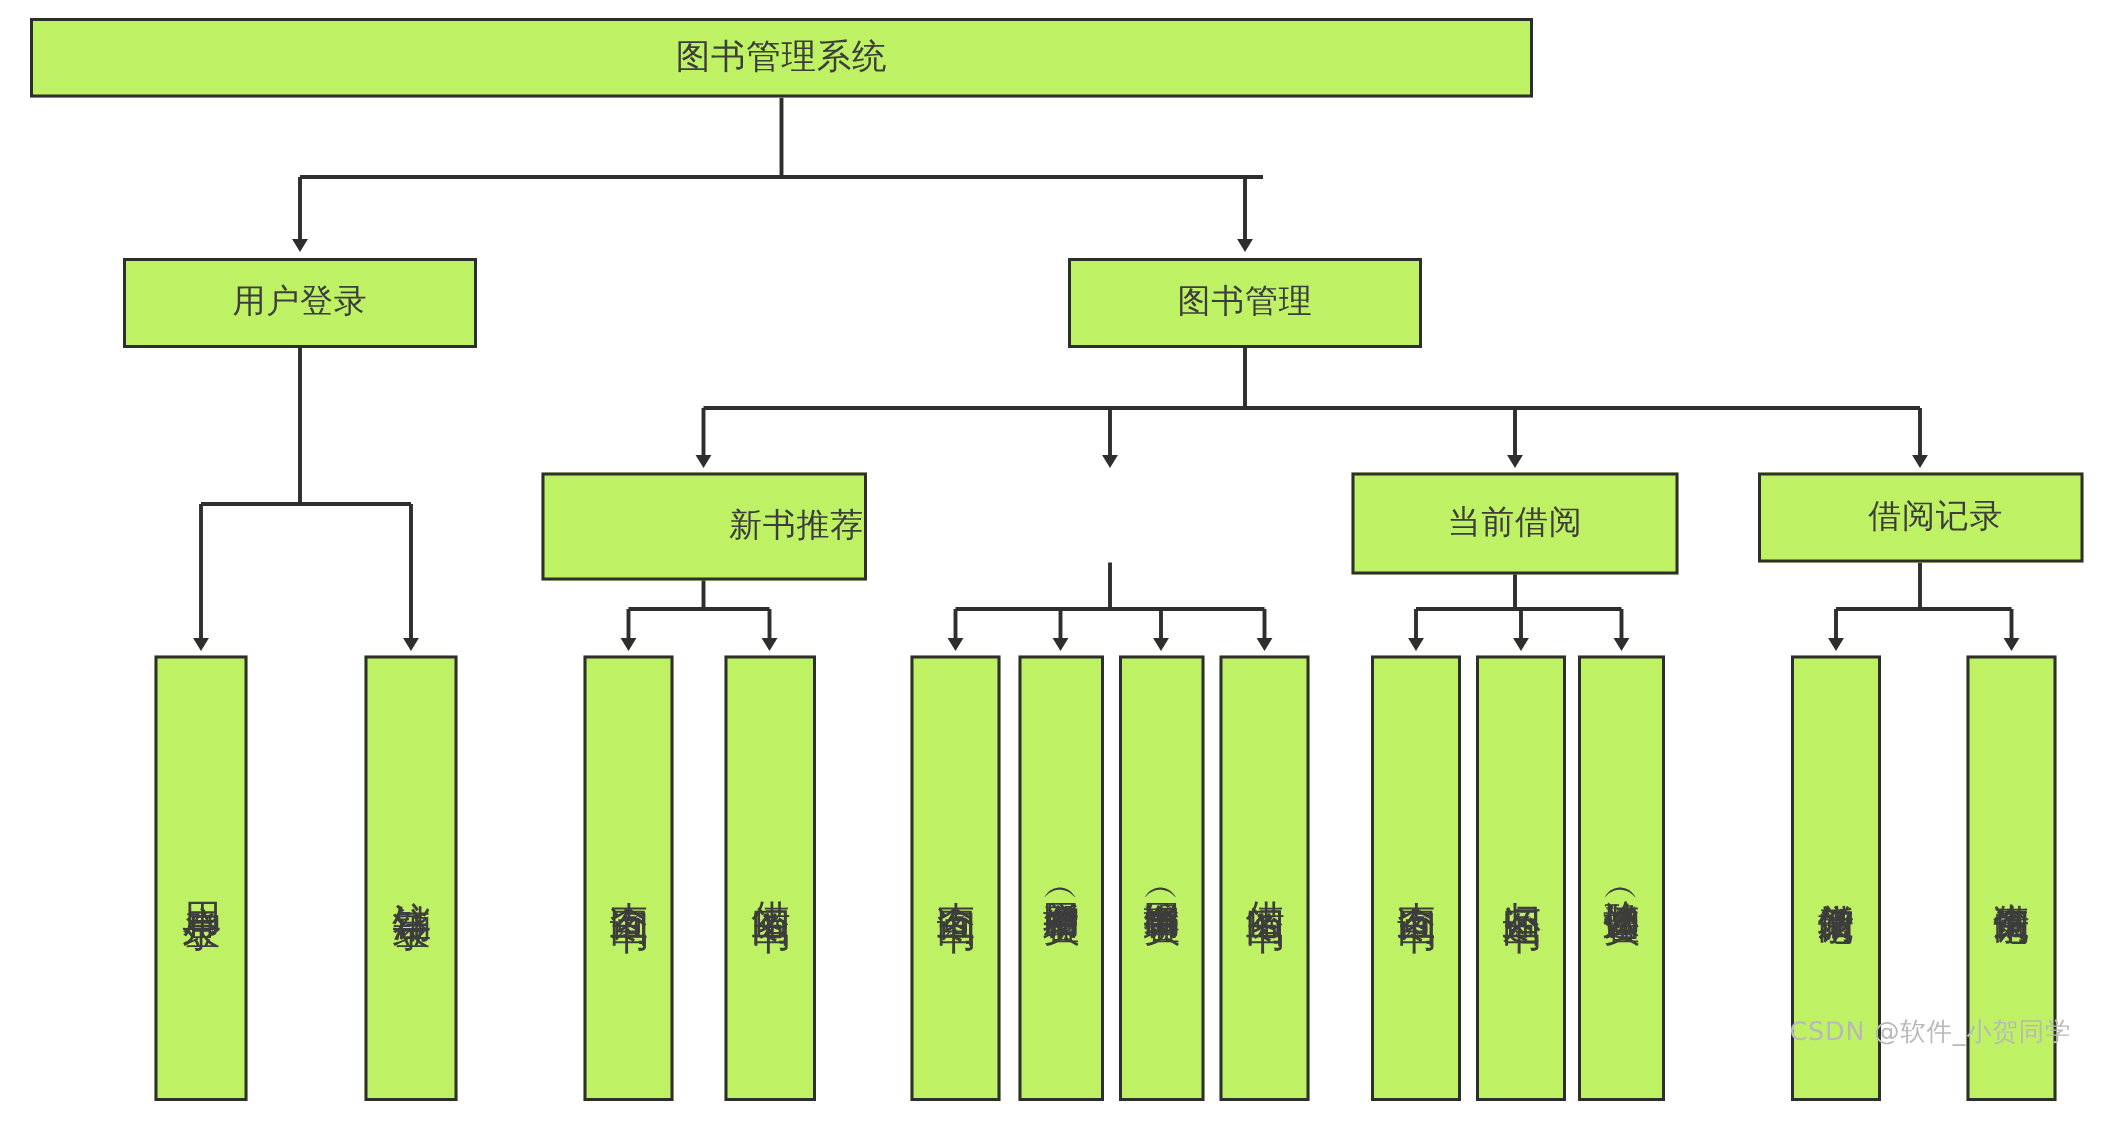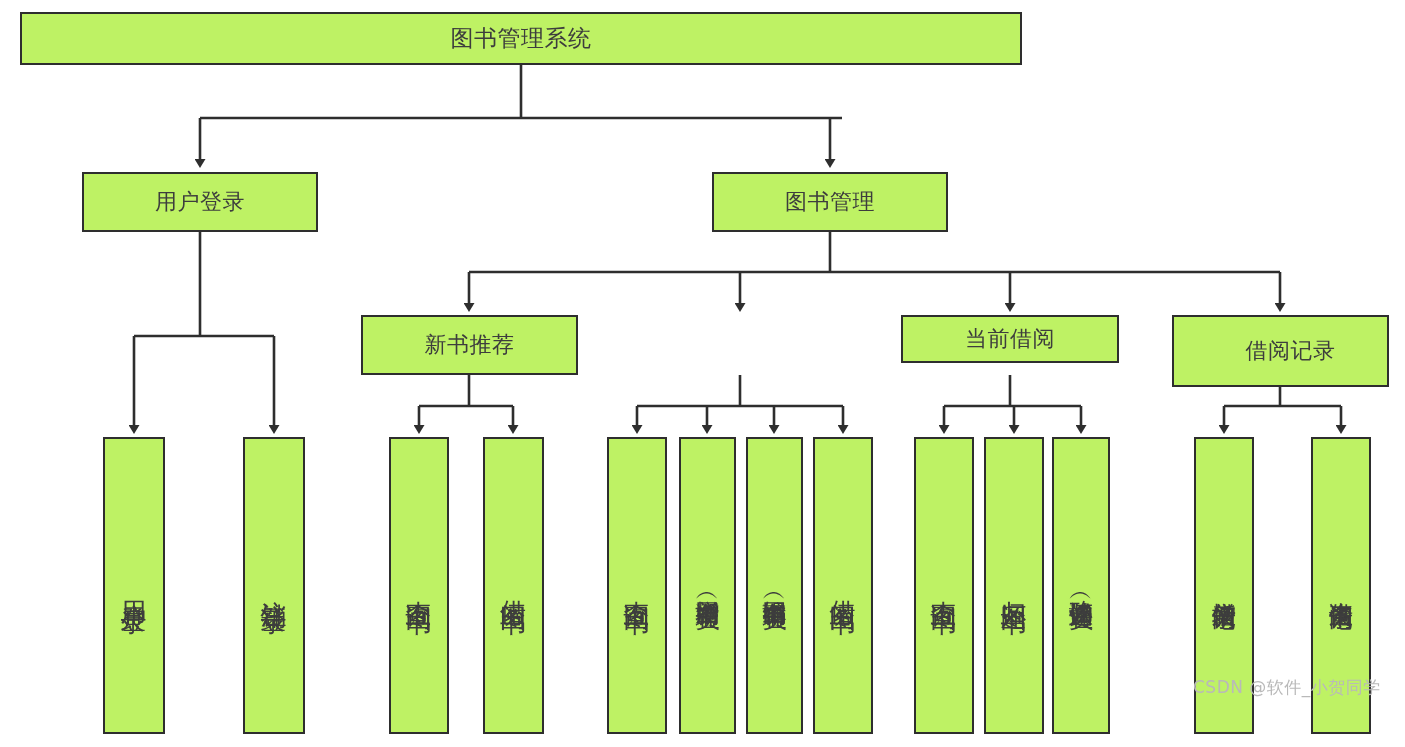--- a/index.html
+++ b/index.html
@@ -134,27 +134,27 @@
     <span class="label">图书管理系统</span>
   </div>
 
   <div class="node horiz" style="left:82px; top:172px; width:236px; height:60px;">
     <span class="label">用户登录</span>
   </div>
   <div class="node horiz" style="left:712px; top:172px; width:236px; height:60px;">
     <span class="label">图书管理</span>
   </div>
 
-  <div class="node horiz" style="left:361px; top:315px; width:217px; height:60px;">
+  <div class="node horiz" style="left:361px; top:315px; width:217px; height:72px;justify-content:flex-end;">
     <span class="label">新书推荐</span>
   </div>
-  <div class="node horiz" style="left:901px; top:315px; width:218px; height:48px;">
+  <div class="node horiz" style="left:901px; top:315px; width:218px; height:68px;">
     <span class="label">当前借阅</span>
   </div>
-  <div class="node horiz" style="left:1172px; top:315px; width:217px; height:72px;padding-left:20px;">
+  <div class="node horiz" style="left:1172px; top:315px; width:217px; height:60px;padding-left:20px;">
     <span class="label">借阅记录</span>
   </div>
 
   <div class="node vert" style="left:103px; top:437px; width:62px; height:297px;">
     <span class="label">用户登录</span>
   </div>
   <div class="node vert" style="left:243px; top:437px; width:62px; height:297px;">
     <span class="label">注销登录</span>
   </div>
 

